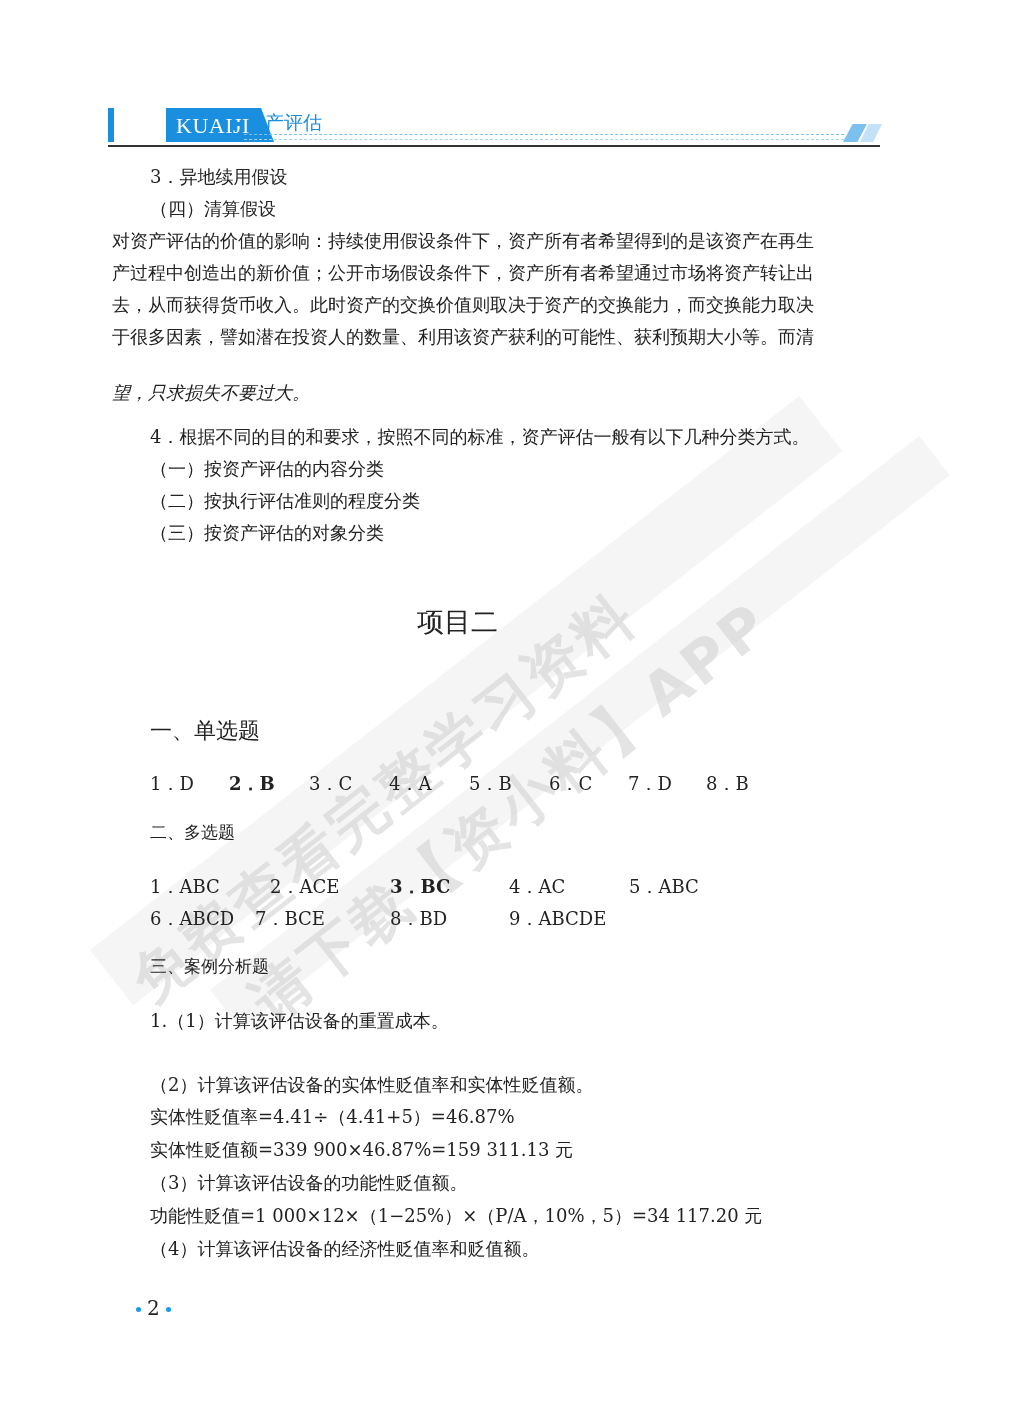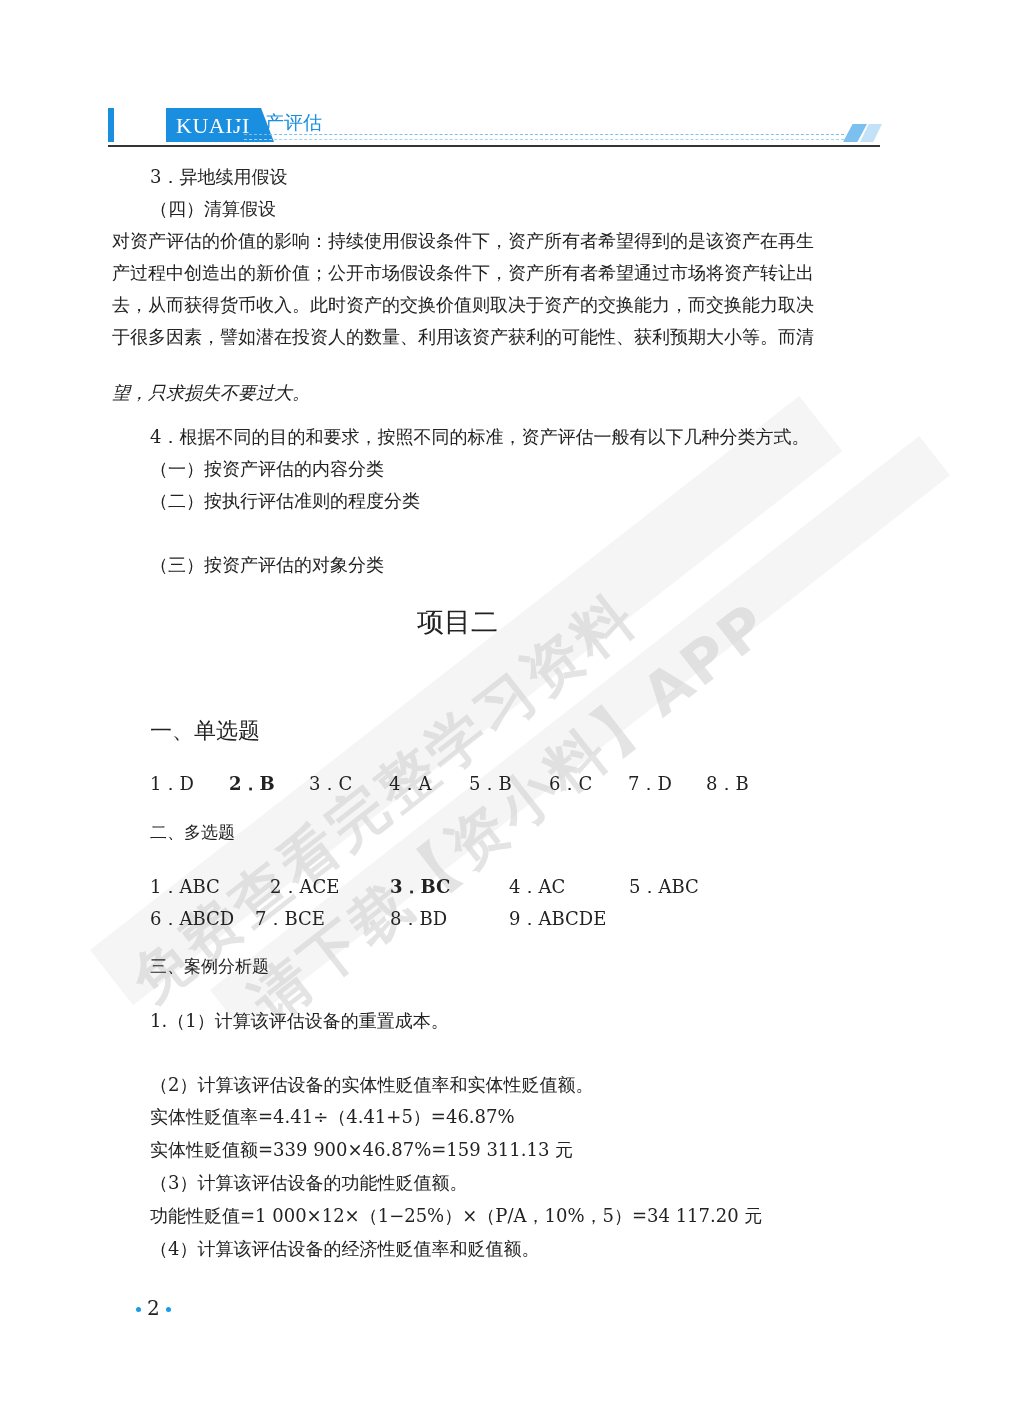--- a/index.html
+++ b/index.html
@@ -75,21 +75,21 @@
 
   <div class="line" style="left:112px; top:230px;">对资产评估的价值的影响：持续使用假设条件下，资产所有者希望得到的是该资产在再生</div>
   <div class="line" style="left:112px; top:262px;">产过程中创造出的新价值；公开市场假设条件下，资产所有者希望通过市场将资产转让出</div>
   <div class="line" style="left:112px; top:294px;">去，从而获得货币收入。此时资产的交换价值则取决于资产的交换能力，而交换能力取决</div>
   <div class="line" style="left:112px; top:326px;">于很多因素，譬如潜在投资人的数量、利用该资产获利的可能性、获利预期大小等。而清</div>
   <div class="line" style="left:112px; top:382px;font-style:italic;">望，只求损失不要过大。</div>
 
   <div class="line" style="left:150px; top:426px;">4．根据不同的目的和要求，按照不同的标准，资产评估一般有以下几种分类方式。</div>
   <div class="line" style="left:150px; top:458px;">（一）按资产评估的内容分类</div>
   <div class="line" style="left:150px; top:490px;">（二）按执行评估准则的程度分类</div>
-  <div class="line" style="left:150px; top:522px;margin-top:32px;">（三）按资产评估的对象分类</div>
+  <div class="line" style="left:150px; top:522px;">（三）按资产评估的对象分类</div>
 
   <div class="title">项目二</div>
 
   <div class="line sans" style="left:150px; top:720px; font-size:22px;">一、单选题</div>
   <div class="ans" style="left:150px; top:772px;">1．D</div>
   <div class="ans" style="left:229px; top:772px;font-weight:bold;">2．B</div>
   <div class="ans" style="left:309px; top:772px;">3．C</div>
   <div class="ans" style="left:389px; top:772px;">4．A</div>
   <div class="ans" style="left:469px; top:772px;">5．B</div>
   <div class="ans" style="left:549px; top:772px;">6．C</div>

